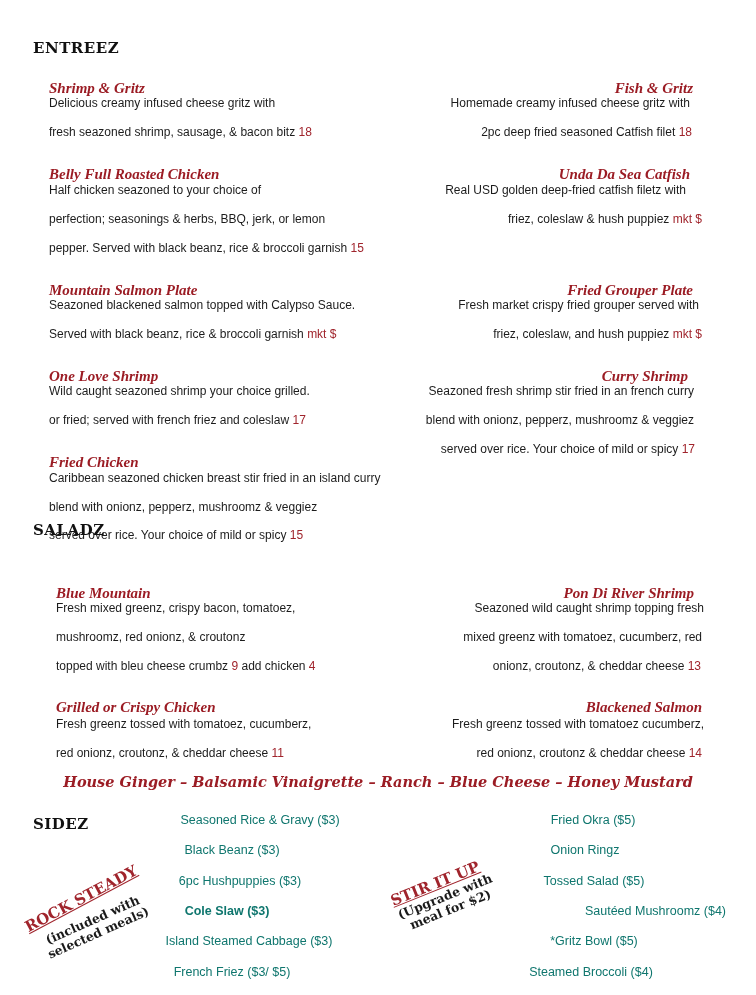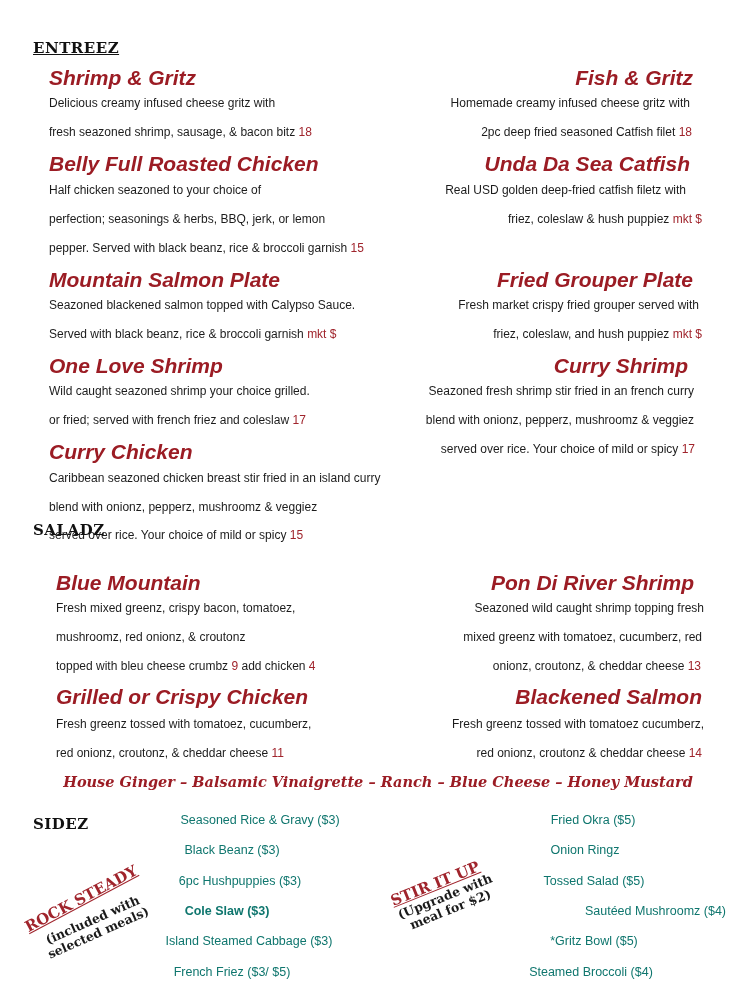--- a/index.html
+++ b/index.html
@@ -1,50 +1,50 @@
 <!DOCTYPE html>
 <html><head>
 <meta charset="utf-8">
 <style>
   html, body { margin: 0; padding: 0; background: #ffffff; }
   body { width: 756px; height: 995px; position: relative; overflow: hidden; font-family: "Liberation Sans", sans-serif; color: #1a1a1a; }
   .section-title { position: absolute; font-family: "DejaVu Serif", serif; font-weight: bold; font-size: 15px; letter-spacing: 0.5px; color: #111; }
-  .item-title { position: absolute; font-family: Liberation Sans, sans-serif; font-style: italic; font-weight: bold; font-size: 21px; color: #9b1c24; white-space: nowrap; }
+  .item-title { position: absolute; font-family: Liberation Serif, serif; font-style: italic; font-weight: bold; font-size: 15px; color: #9b1c24; white-space: nowrap; margin-top: 14px; }
   .line { position: absolute; font-size: 12px; color: #1c1c1c; white-space: nowrap; }
   .right { text-align: right; }
   .price { color: #a0242c; margin-top: 15px; }
   .dressings { position: absolute; left: 0; width: 756px; top: 773px; text-align: center; font-family: "DejaVu Serif", serif; font-style: italic; font-weight: bold; font-size: 14.5px; color: #9b1c24; white-space: nowrap; }
   .side { position: absolute; font-size: 12.5px; color: #0f766e; white-space: nowrap; text-align: center; }
   .stamp { position: absolute; font-family: "DejaVu Serif", serif; font-weight: bold; transform-origin: left top; white-space: nowrap; }
   .stamp .head { color: #a0242c; text-decoration: underline; font-size: 15px; display: block; }
   .stamp .sub { color: #1a1a1a; font-size: 12.5px; display: block; text-align: center; line-height: 14px; }
 </style>
 </head>
 <body>
 
-<div class="section-title" style="left:33px; top:39px;text-decoration:underline;">ENTREEZ</div>
+<div class="section-title" style="left:33px; top:39px;">ENTREEZ</div>
 
 <div class="item-title" style="left:49px; top:66px;">Shrimp &amp; Gritz</div>
 <div class="line" style="left:49px; top:96px;">Delicious creamy infused cheese gritz with</div>
 <div class="line" style="left:49px; top:125px;"><span>fresh seazoned shrimp, sausage, &amp; bacon bitz </span><span class="price">18</span></div>
 
 <div class="item-title" style="left:49px; top:152px;">Belly Full Roasted Chicken</div>
 <div class="line" style="left:49px; top:183px;">Half chicken seazoned to your choice of</div>
 <div class="line" style="left:49px; top:212px;">perfection; seasonings &amp; herbs, BBQ, jerk, or lemon</div>
 <div class="line" style="left:49px; top:241px;"><span>pepper. Served with black beanz, rice &amp; broccoli garnish </span><span class="price">15</span></div>
 
 <div class="item-title" style="left:49px; top:268px;">Mountain Salmon Plate</div>
 <div class="line" style="left:49px; top:298px;">Seazoned blackened salmon topped with Calypso Sauce.</div>
 <div class="line" style="left:49px; top:327px;"><span>Served with black beanz, rice &amp; broccoli garnish </span><span class="price">mkt  $</span></div>
 
 <div class="item-title" style="left:49px; top:354px;">One Love Shrimp</div>
 <div class="line" style="left:49px; top:384px;">Wild caught seazoned shrimp your choice grilled.</div>
 <div class="line" style="left:49px; top:413px;"><span>or fried; served with french friez and coleslaw </span><span class="price">17</span></div>
 
-<div class="item-title" style="left:49px; top:440px;">Curry Chicken</div>
+<div class="item-title" style="left:49px; top:440px;">Fried Chicken</div>
 <div class="line" style="left:49px; top:471px;">Caribbean seazoned chicken breast stir fried in an island curry</div>
 <div class="line" style="left:49px; top:500px;">blend with onionz, pepperz, mushroomz &amp; veggiez</div>
 <div class="line" style="left:49px; top:528px;"><span> served over rice. Your choice of mild or spicy  </span><span class="price">15</span></div>
 
 <div class="item-title right" style="right:63px; top:66px;">Fish &amp; Gritz</div>
 <div class="line right" style="right:66px; top:96px;">Homemade creamy infused cheese gritz with</div>
 <div class="line right" style="right:64px; top:125px;"><span>2pc deep fried seasoned Catfish filet </span><span class="price">18</span></div>
 
 <div class="item-title right" style="right:66px; top:152px;">Unda Da Sea Catfish</div>
 <div class="line right" style="right:70px; top:183px;">Real USD golden deep-fried catfish filetz with</div>

